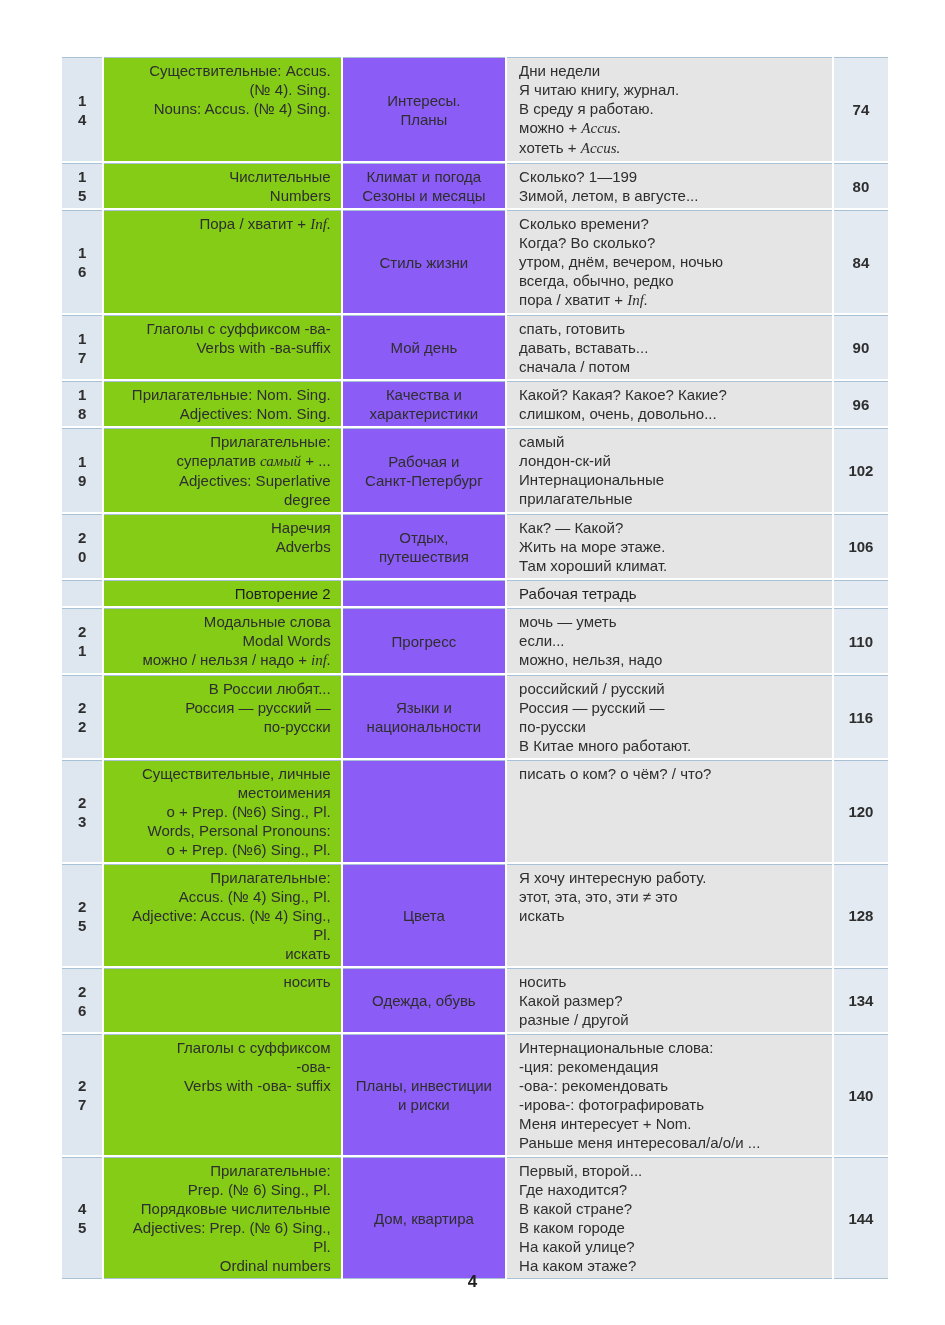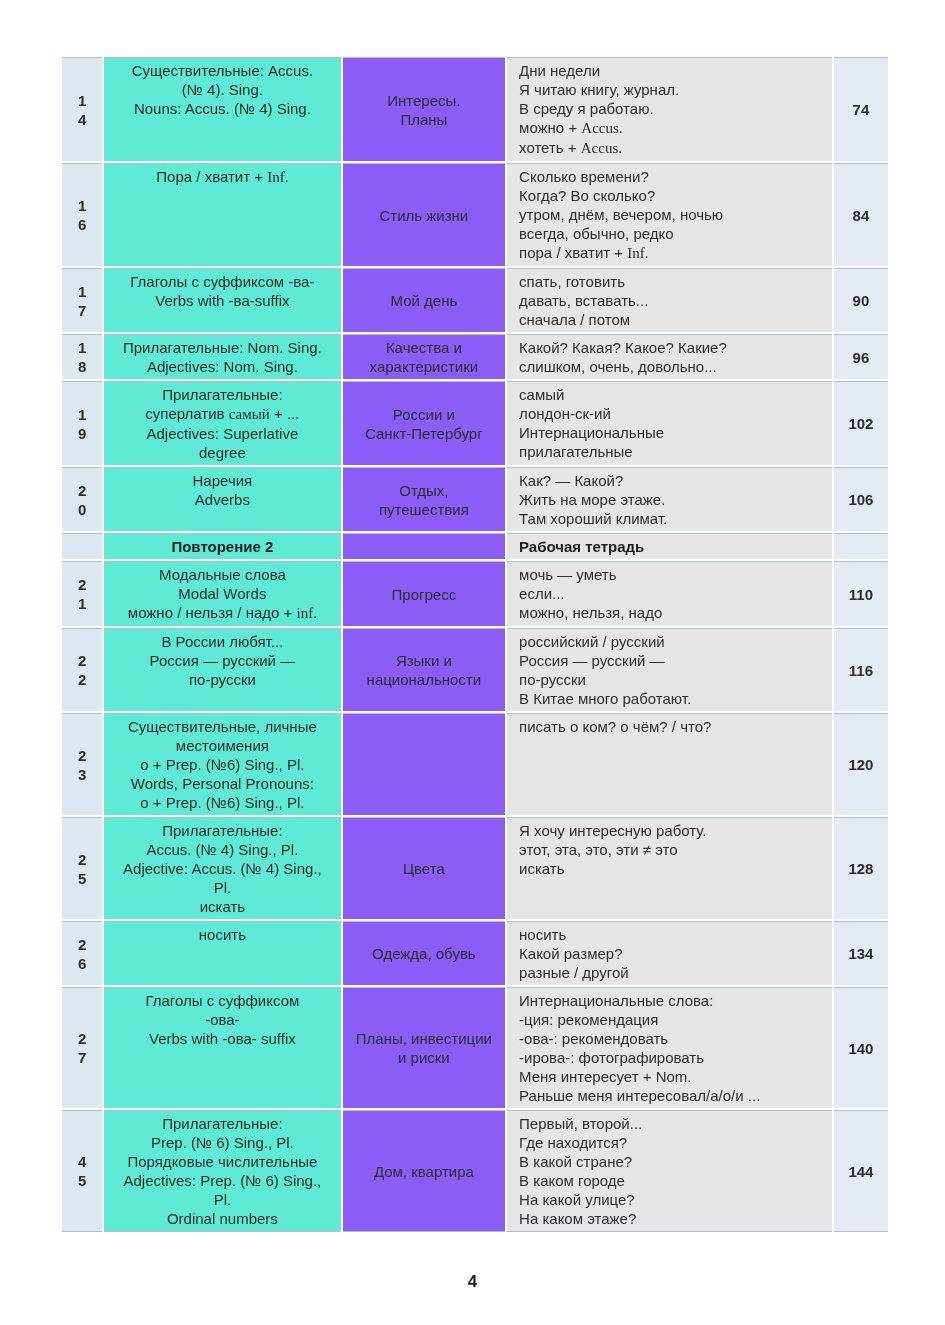--- a/index.html
+++ b/index.html
@@ -42,46 +42,47 @@
   tr:last-child td { border-bottom: 1px solid #a9c1d5; }
 
   td.cell-num {
     background: #dee7ef;
     text-align: center;
     vertical-align: middle;
     font-weight: 600;
     padding: 3px 16px;
   }
   td.cell-grammar {
-    background: #5eead4;
-    text-align: center;
+    background: #84cc16;
+    text-align: right;
   }
   td.cell-theme {
     background: #8b5cf6;
     text-align: center;
     vertical-align: middle;
     padding: 3px 6px;
   }
   td.cell-content {
     background: #e5e5e5;
     text-align: left;
     padding: 3px 12px;
   }
   td.cell-page {
     background: #e3eaf1;
     text-align: center;
     vertical-align: middle;
     font-weight: 600;
     padding: 3px 8px;
   }
-  tr.section-row td { font-weight: bold; color: #1f1f1f; }
+  tr.section-row td { font-weight: normal; color: #1f1f1f; }
 
   .line { min-height: 19px; }
   .ser {
     font-family: "Liberation Serif", serif;
+    font-style: italic;
   }
   .footer-num {
     position: absolute;
     left: 0;
     top: 1272px;
     width: 945px;
     text-align: center;
     font-size: 17px;
     font-weight: 600;
     color: #1f1f1f;
@@ -119,20 +120,40 @@
             <div class="line">В среду я работаю.</div>
             <div class="line">можно + <span class="ser">Accus.</span></div>
             <div class="line">хотеть + <span class="ser">Accus.</span></div>
           </td>
           <td class="cell-page">
             <div class="line">74</div>
           </td>
         </tr>
         <tr>
           <td class="cell-num">
+            <div class="line">15</div>
+          </td>
+          <td class="cell-grammar">
+            <div class="line">Числительные</div>
+            <div class="line">Numbers</div>
+          </td>
+          <td class="cell-theme">
+            <div class="line">Климат и погода</div>
+            <div class="line">Сезоны и месяцы</div>
+          </td>
+          <td class="cell-content">
+            <div class="line">Сколько? 1—199</div>
+            <div class="line">Зимой, летом, в августе...</div>
+          </td>
+          <td class="cell-page">
+            <div class="line">80</div>
+          </td>
+        </tr>
+        <tr>
+          <td class="cell-num">
             <div class="line">16</div>
           </td>
           <td class="cell-grammar">
             <div class="line">Пора / хватит + <span class="ser">Inf.</span></div>
           </td>
           <td class="cell-theme">
             <div class="line">Стиль жизни</div>
           </td>
           <td class="cell-content">
             <div class="line">Сколько времени?</div>
@@ -189,21 +210,21 @@
           <td class="cell-num">
             <div class="line">19</div>
           </td>
           <td class="cell-grammar">
             <div class="line">Прилагательные:</div>
             <div class="line">суперлатив <span class="ser">самый</span> + ...</div>
             <div class="line">Adjectives: Superlative</div>
             <div class="line">degree</div>
           </td>
           <td class="cell-theme">
-            <div class="line">России и</div>
+            <div class="line">Рабочая и</div>
             <div class="line">Санкт-Петербург</div>
           </td>
           <td class="cell-content">
             <div class="line">самый</div>
             <div class="line">лондон-ск-ий</div>
             <div class="line">Интернациональные</div>
             <div class="line">прилагательные</div>
           </td>
           <td class="cell-page">
             <div class="line">102</div>

